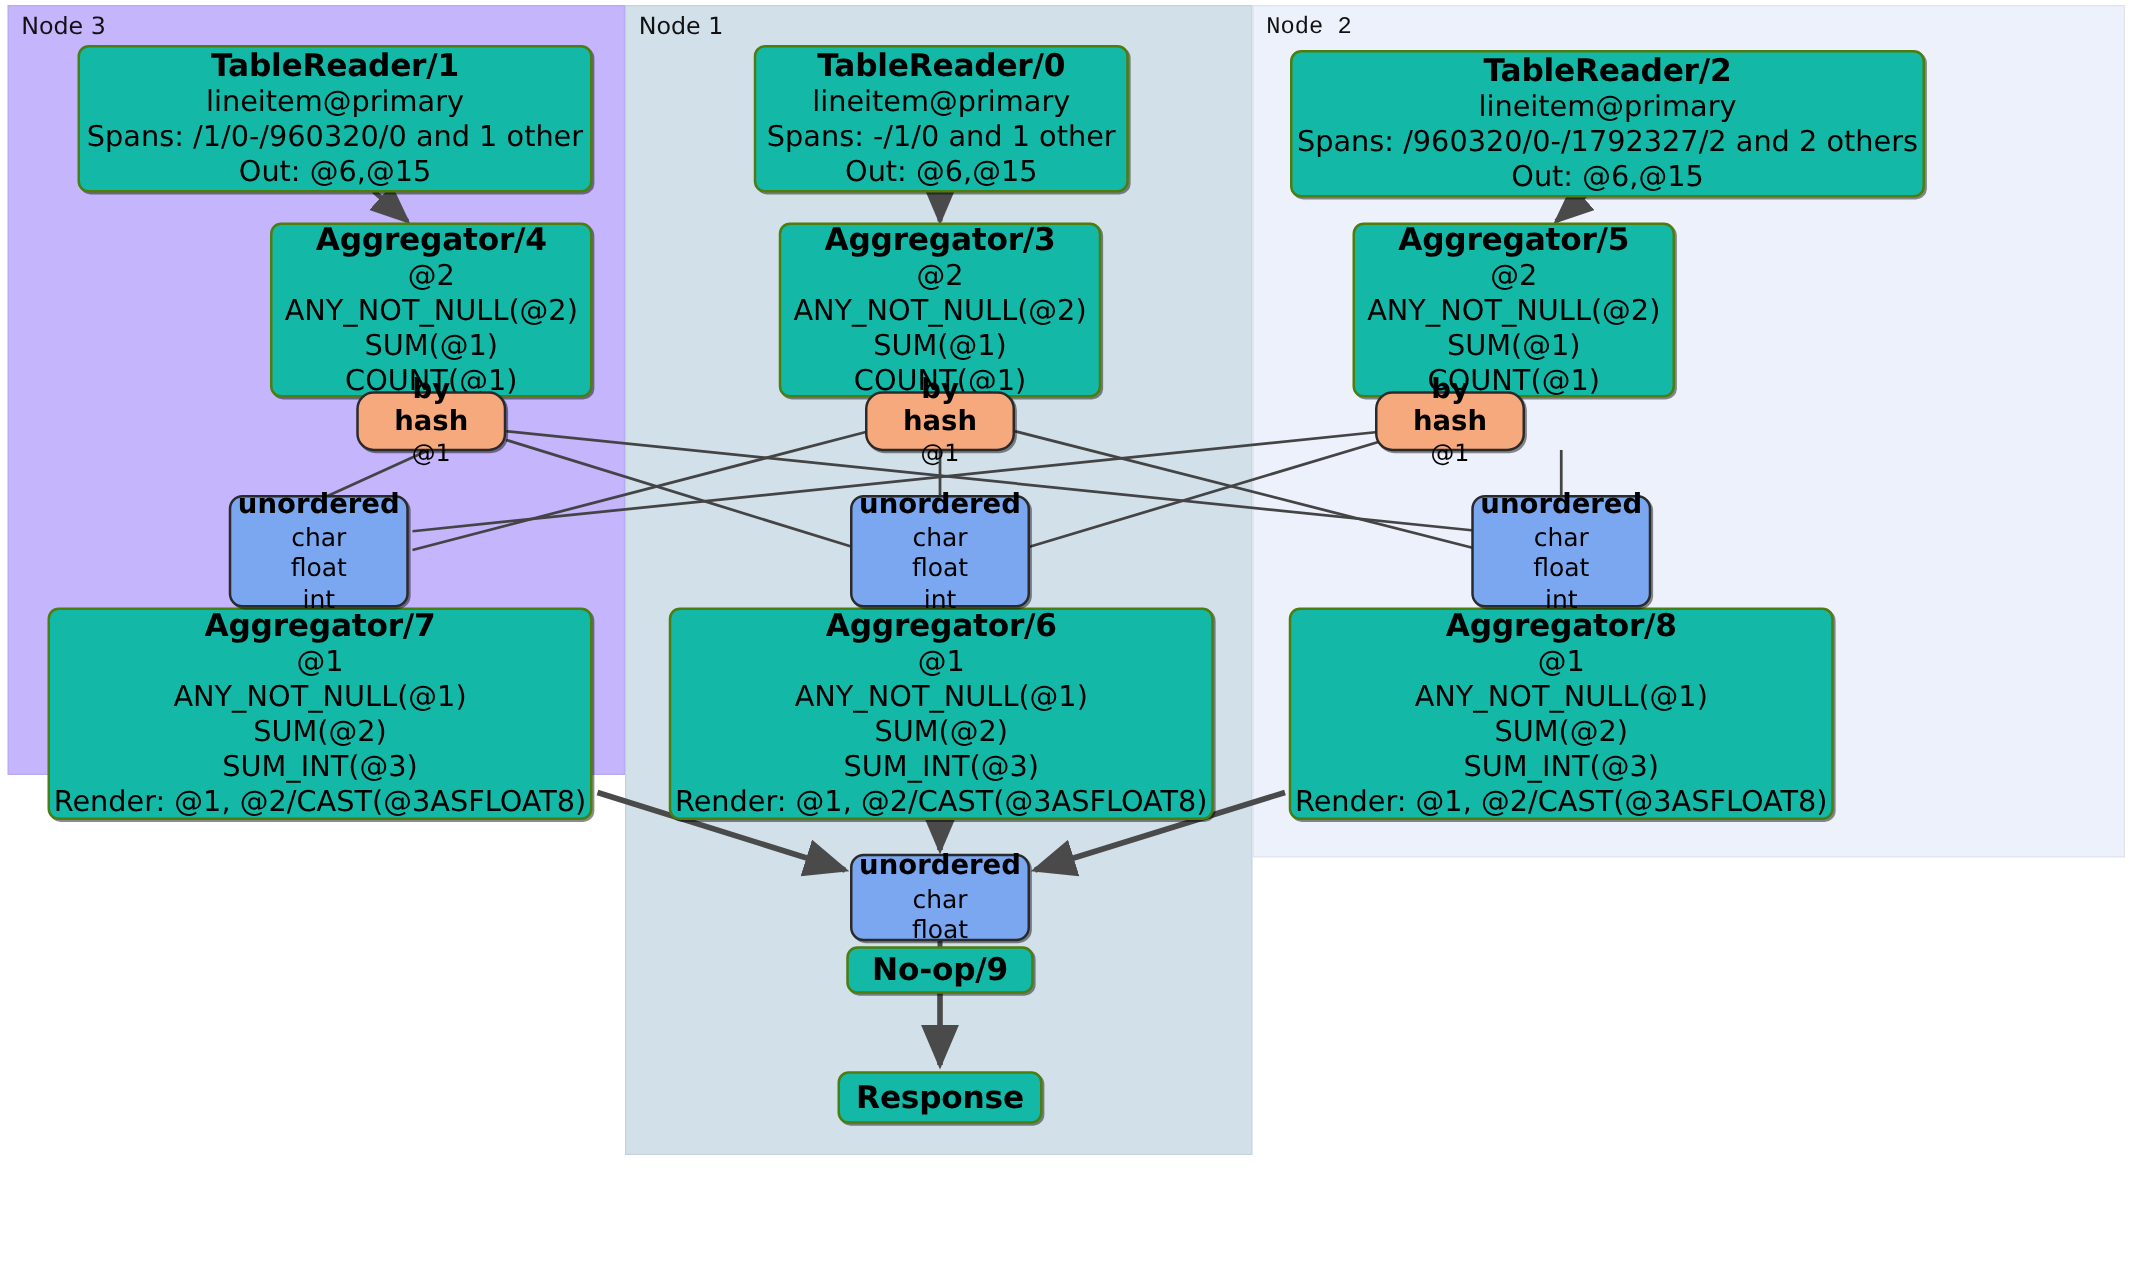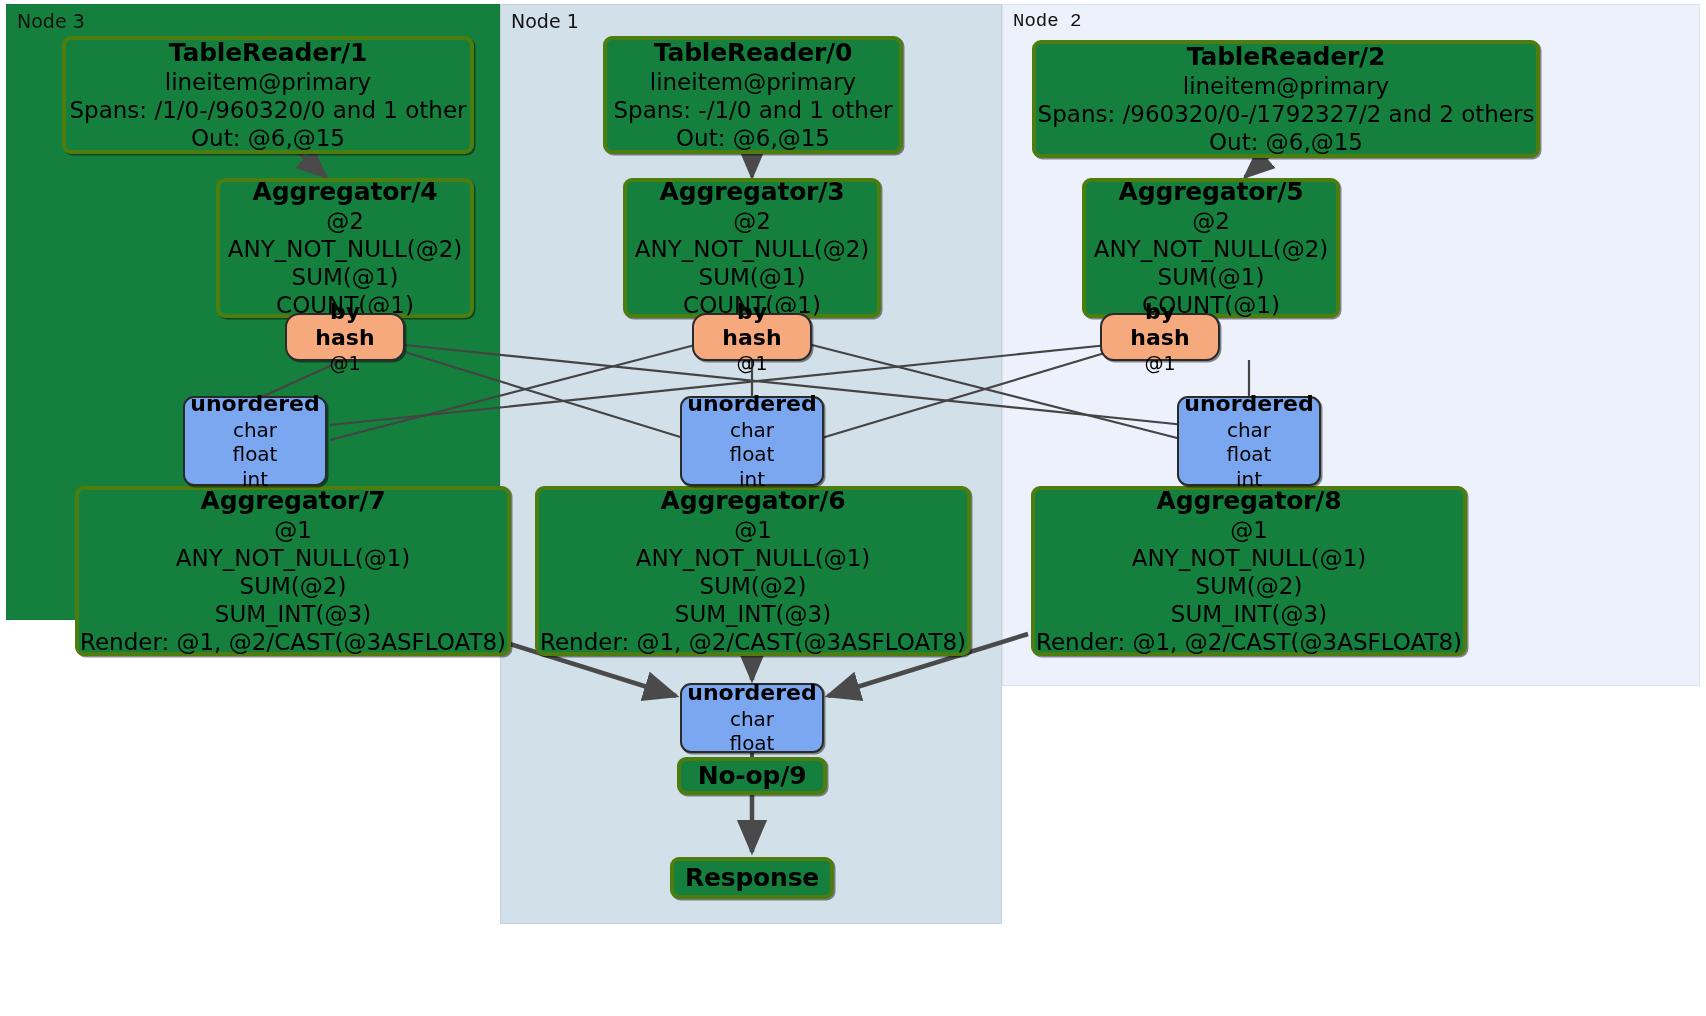--- a/index.html
+++ b/index.html
@@ -40,22 +40,22 @@
   .node {
     position: absolute;
     display: flex;
     flex-direction: column;
     align-items: center;
     justify-content: center;
     text-align: center;
     line-height: 1.22;
   }
   .proc {
-    background: #15803d;
-    border: 4px solid #4d7c0f;
+    background: #14b8a6;
+    border: 2px solid #4d7c0f;
     border-radius: 9px;
     box-shadow: 1.5px 1.5px 0 rgba(0,0,0,0.45);
     padding: 5px 10px;
   }
   .proc .title {
     font-weight: bold;
     font-size: 25px;
     color: #000;
     letter-spacing: -0.2px;
   }
@@ -89,21 +89,21 @@
 
   .zidx-low  { z-index: 2; }
   .zidx-mid  { z-index: 4; }
   .zidx-high { z-index: 6; }
 </style>
 </head>
 <body>
 
 <div id="stage">
 
-  <div class="panel" style="left:6px; top:4px; width:494px; height:616px; background:#15803d;">
+  <div class="panel" style="left:6px; top:4px; width:494px; height:616px; background:#c4b5fd;">
     <div class="panel-label">Node 3</div>
   </div>
 
   <div class="panel" style="left:500px; top:4px; width:502px; height:920px; background:#d2e0ea;">
     <div class="panel-label">Node 1</div>
   </div>
 
   <div class="panel" style="left:1002px; top:4px; width:698px; height:682px; background:#edf1fb;font-family:Liberation Mono, monospace;">
     <div class="panel-label">Node 2</div>
   </div>
@@ -225,21 +225,21 @@
     <div class="det">int</div>
   </div>
 
   <div class="node sync zidx-high" style="left:1177px; top:396px; width:144px; height:90px;">
     <div class="title">unordered</div>
     <div class="det">char</div>
     <div class="det">float</div>
     <div class="det">int</div>
   </div>
 
-  <div class="node proc zidx-mid" style="left:38px; top:486px; width:436px; height:170px;margin-left:37px;">
+  <div class="node proc zidx-mid" style="left:38px; top:486px; width:436px; height:170px;">
     <div class="title">Aggregator/7</div>
     <div class="det">@1</div>
     <div class="det">ANY_NOT_NULL(@1)</div>
     <div class="det">SUM(@2)</div>
     <div class="det">SUM_INT(@3)</div>
     <div class="det">Render: @1, @2/CAST(@3ASFLOAT8)</div>
   </div>
 
   <div class="node proc zidx-mid" style="left:535px; top:486px; width:436px; height:170px;">
     <div class="title">Aggregator/6</div>

